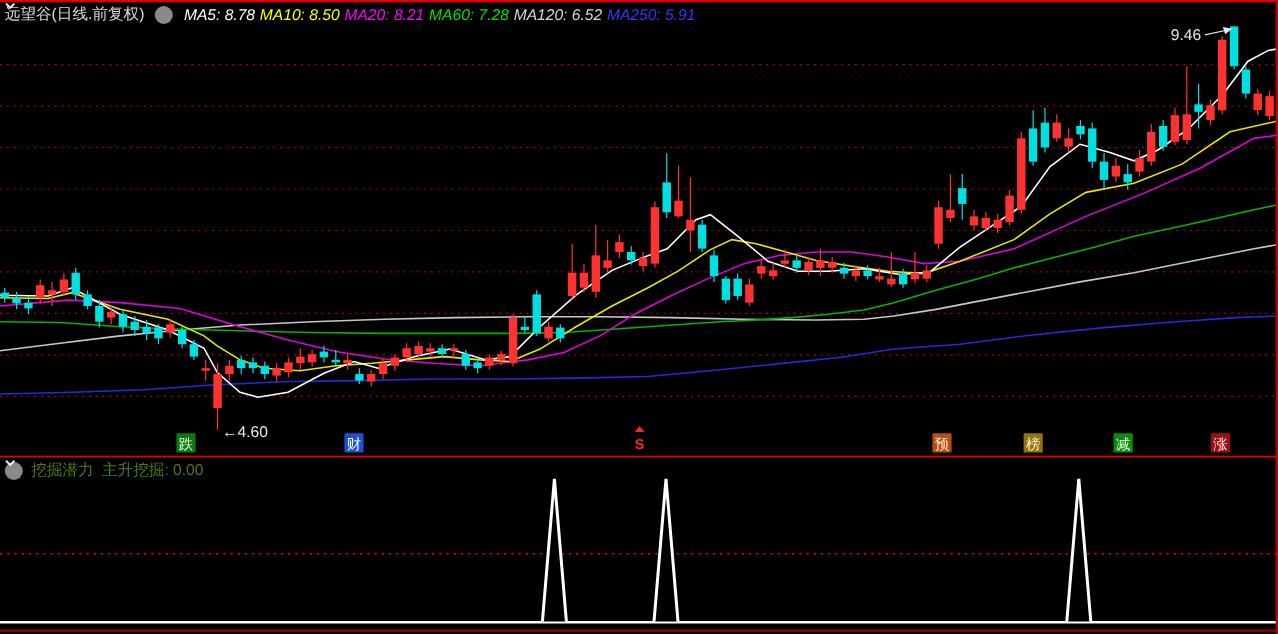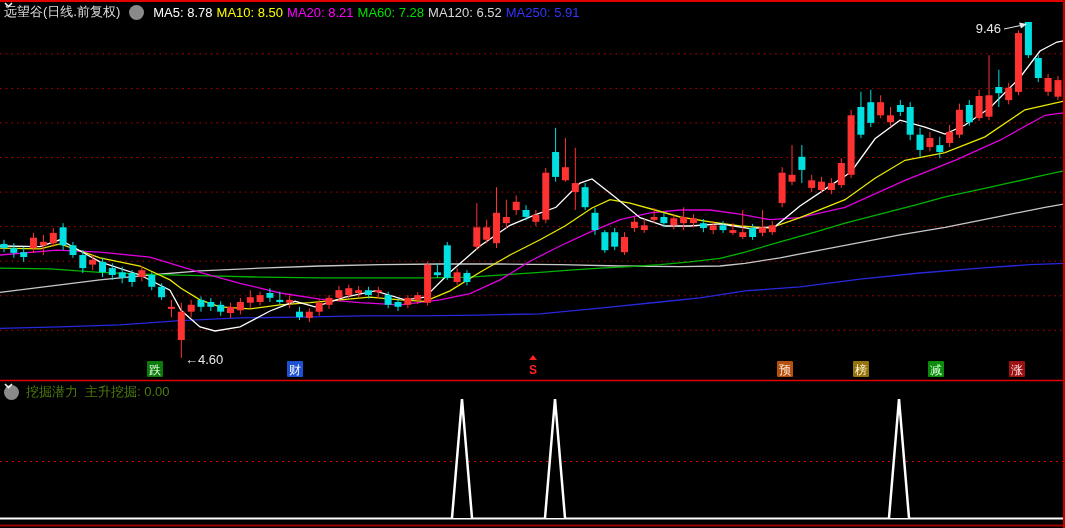--- a/index.html
+++ b/index.html
@@ -4,21 +4,21 @@
 <style>
   html,body{margin:0;padding:0;background:#000;}
   body{position:relative;width:1065px;height:528px;overflow:hidden;
        font-family:"Liberation Sans", sans-serif;}
   .border-top{position:absolute;left:0;top:0;width:1065px;height:2px;background:#e00000;}
   .border-right{position:absolute;right:0;top:0;width:2px;height:528px;background:#c00000;}
   .titlebar{position:absolute;left:4px;top:2px;height:20px;display:flex;align-items:center;
             gap:9px;font-size:13px;color:#dcdcdc;white-space:nowrap;}
   .circle-icon{width:15px;height:15px;border-radius:50%;background:#8a8a8a;
                display:inline-flex;align-items:center;justify-content:center;flex:none;}
-  .ma-label{margin-right:4px;}
+  .ma-label{margin-right:4px;font-style:italic;}
   .panel-header{position:absolute;left:4px;top:383px;height:18px;display:flex;align-items:center;
                 gap:7px;font-size:13px;color:#4d7c0f;white-space:nowrap;}
   svg{position:absolute;left:0;top:0;}
   text{font-family:"Liberation Sans", sans-serif;}
 </style>
 </head>
 <body>
 
 <svg id="scene" width="1065" height="528">
     <g>

